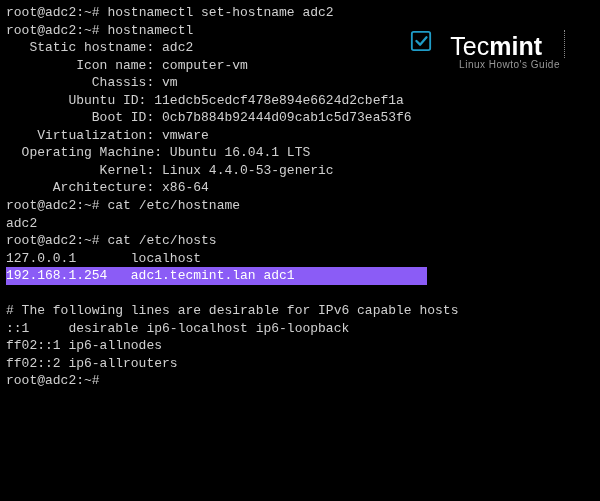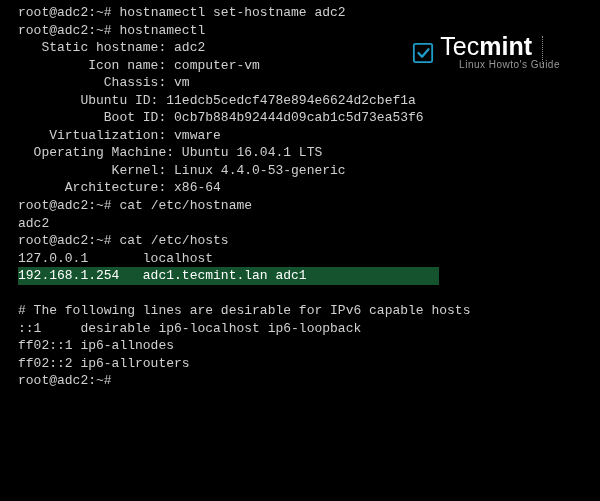--- a/index.html
+++ b/index.html
@@ -11,34 +11,33 @@
       margin: 0;
       padding: 4px 6px;
       width: 600px;
       height: 501px;
       overflow: hidden;
       box-sizing: border-box;
       position: relative;
     }
     .line {
       white-space: pre;
-      margin-left: 12px;
     }
     .highlighted {
-      background-color: #14532d;
+      background-color: #8b5cf6;
       color: #fff;
       display: inline-block;
     }
     .logo {
       position: absolute;
       top: 30px;
-      right: 56px;
+      right: 34px;
       display: flex;
-      align-items: flex-end;
-      gap: 6px;
+      align-items: flex-start;
+      gap: 18px;
     }
     .logo-icon {
       width: 22px;
       height: 22px;
       display: flex;
       align-items: center;
       justify-content: center;
     }
     .logo-text {
       color: #fff;

